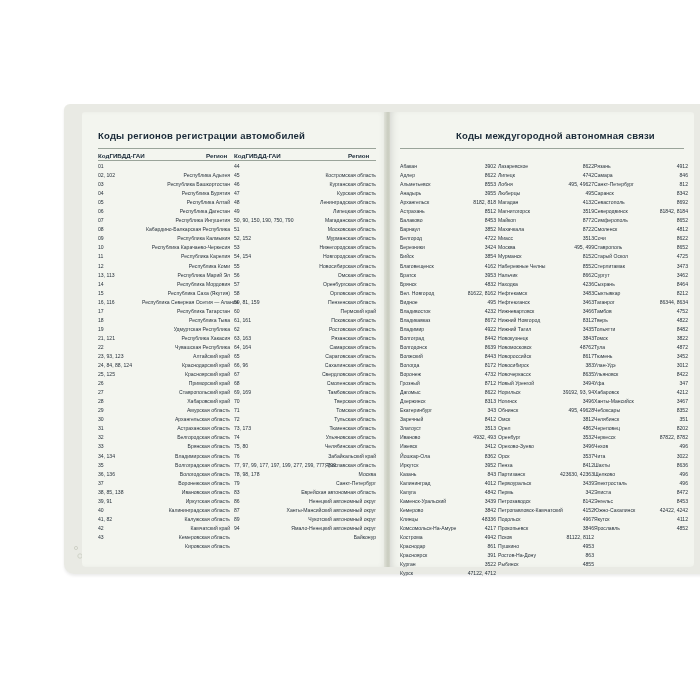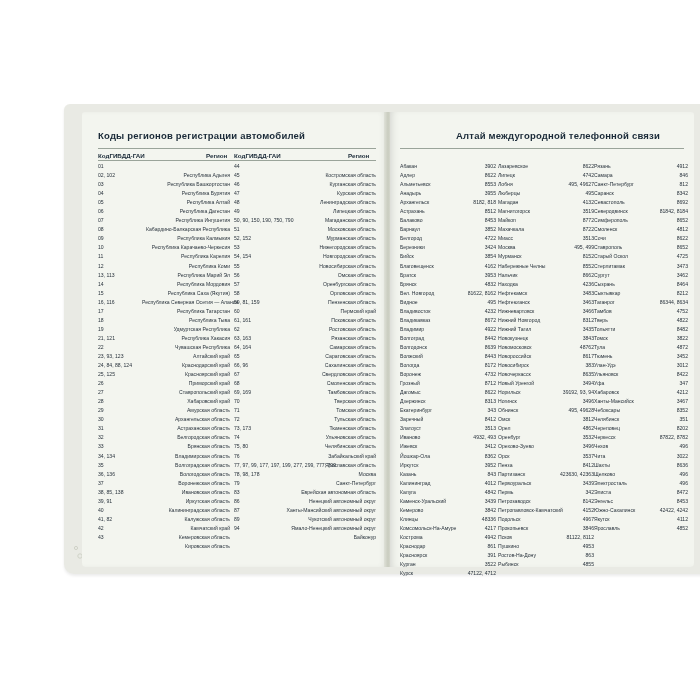--- a/index.html
+++ b/index.html
@@ -242,21 +242,21 @@
           <div class="row"><span class="code">87</span><span class="name">Ханты-Мансийский автономный округ</span></div>
           <div class="row"><span class="code">89</span><span class="name">Чукотский автономный округ</span></div>
           <div class="row"><span class="code">94</span><span class="name">Ямало-Ненецкий автономный округ</span></div>
           <div class="row"><span class="code"></span><span class="name">Байконур</span></div>
         </div>
     </div>
 
     <div class="gutter"></div>
 
     <div class="page-right">
-      <div class="page-title title-right">Алтай междугородной телефонной связи</div>
+      <div class="page-title title-right">Коды междугородной автономная связи</div>
       <div class="hr-line" style="left:10px; top:36px; width:284px;"></div>
 
       <div class="rcol" id="rp-a">
           <div class="row"><span class="city">Абакан</span><span class="num">3902</span></div>
           <div class="row"><span class="city">Адлер</span><span class="num">8622</span></div>
           <div class="row"><span class="city">Альметьевск</span><span class="num">8553</span></div>
           <div class="row"><span class="city">Анадырь</span><span class="num">3955</span></div>
           <div class="row"><span class="city">Архангельск</span><span class="num">8182, 818</span></div>
           <div class="row"><span class="city">Астрахань</span><span class="num">8512</span></div>
           <div class="row"><span class="city">Балаково</span><span class="num">8453</span></div>

